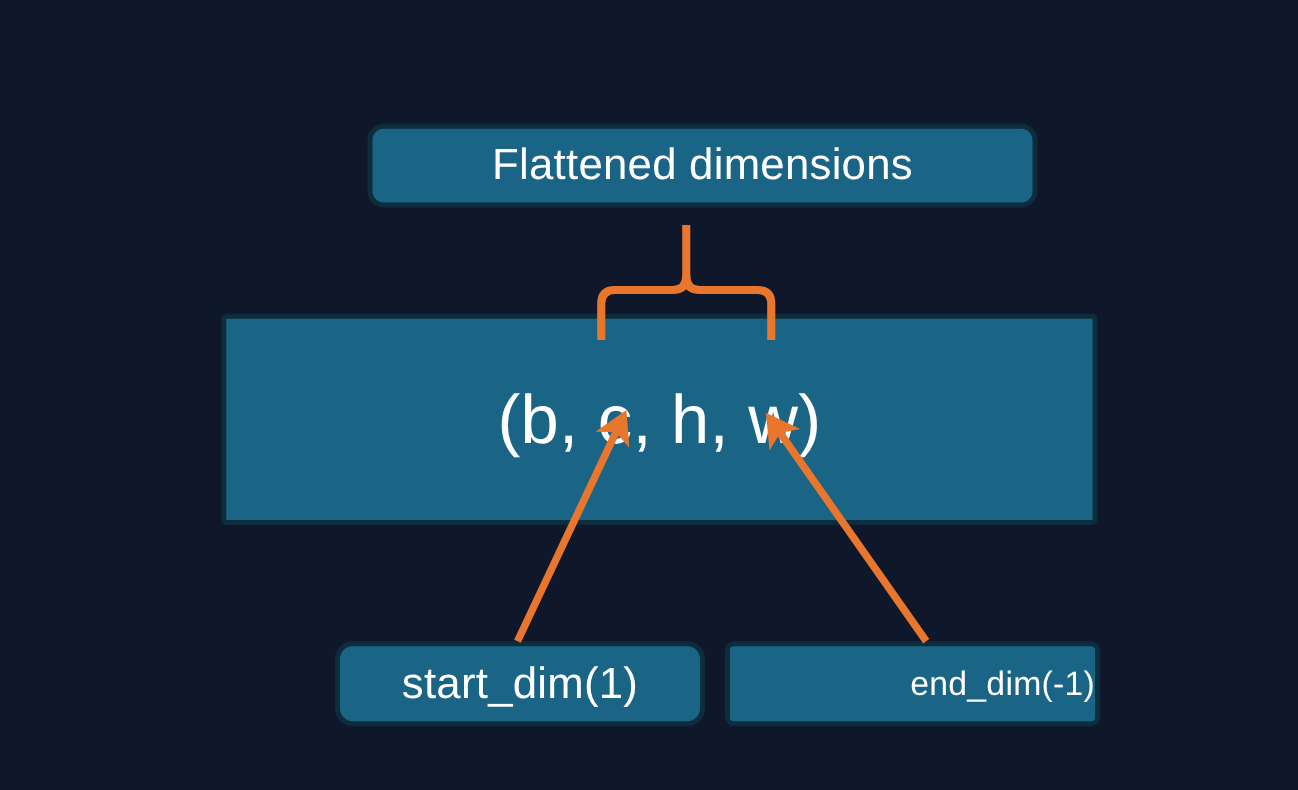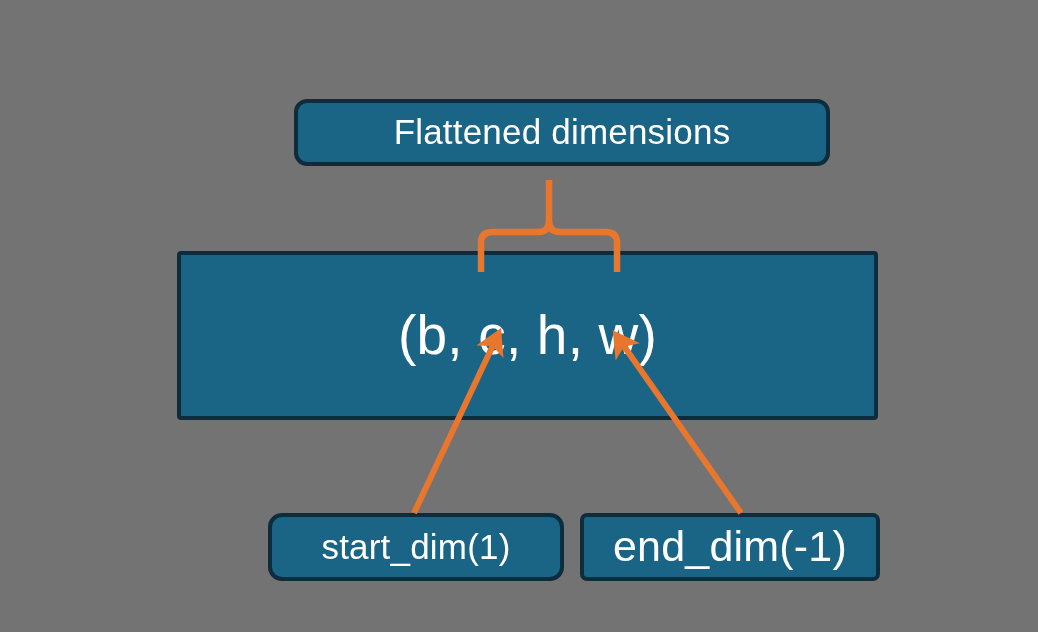--- a/index.html
+++ b/index.html
@@ -8,21 +8,21 @@
     padding: 0;
     background: #ffffff;
   }
   body {
     font-family: "Liberation Sans", sans-serif;
   }
   #canvas {
     position: relative;
     width: 1038px;
     height: 632px;
-    background: #737373;
+    background: #0f172a;
     overflow: hidden;
   }
   .node {
     position: absolute;
     box-sizing: border-box;
     background: #1a6486;
     border: 4px solid #0d2d3d;
     border-radius: 14px;
     display: flex;
     align-items: center;
@@ -59,21 +59,22 @@
     border-radius: 14px;
     font-size: 35px;
     text-align: right;
   }
   #node-end-dim {
     left: 580px;
     top: 513px;
     width: 300px;
     height: 68px;
     border-radius: 7px;
-    font-size: 43px;
+    font-size: 27px;
+    justify-content: flex-end;
   }
   .node-label {
     display: block;
     line-height: 1.05;
     white-space: nowrap;
   }
   #overlay-connectors {
     position: absolute;
     left: 0;
     top: 0;

